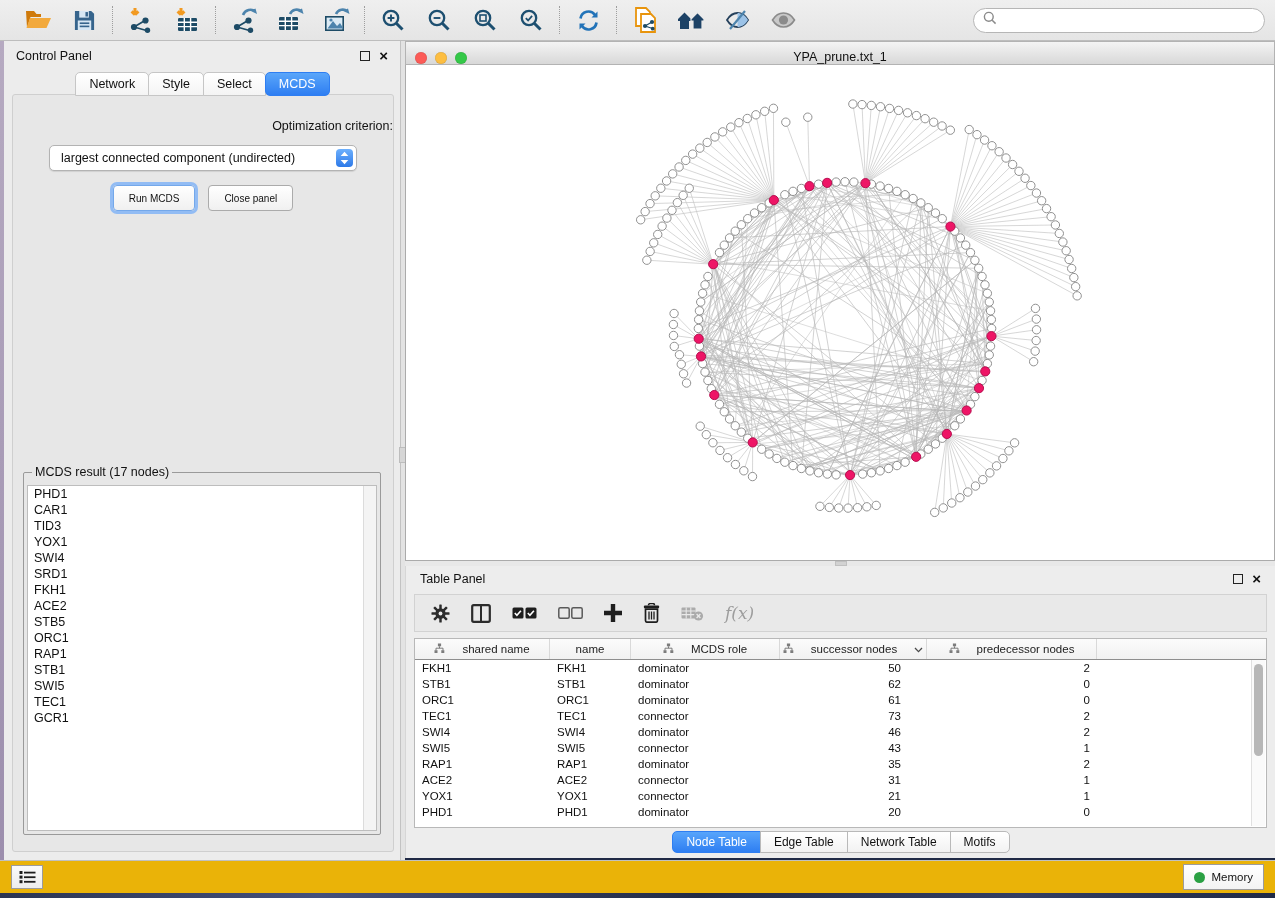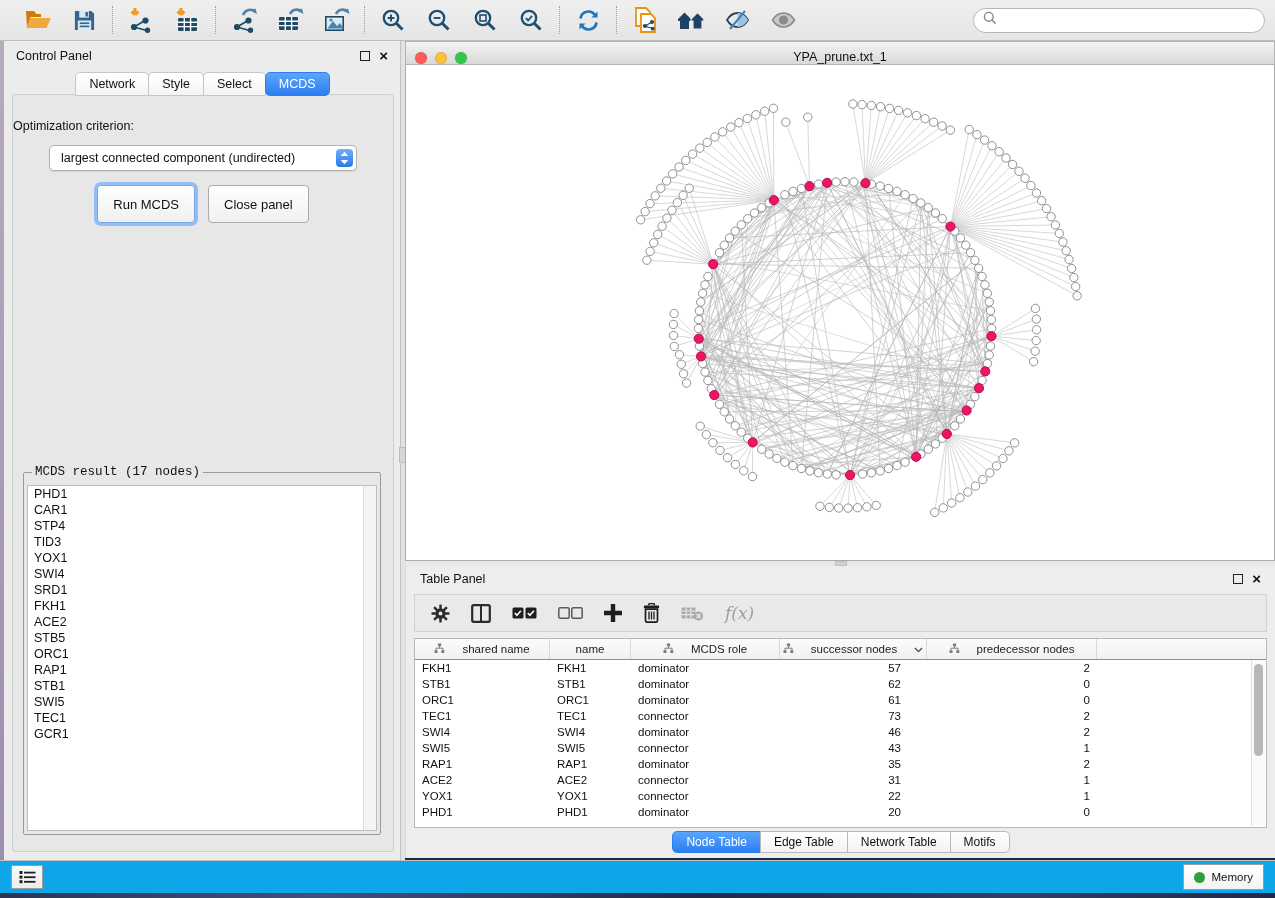--- a/index.html
+++ b/index.html
@@ -33,35 +33,35 @@
   .panel-btns{margin-left:auto;display:flex;align-items:center;gap:9px;}
   .float-glyph{width:8px;height:8px;border:1.5px solid #222;display:inline-block;cursor:pointer;}
   .close-glyph{font-weight:900;font-size:15px;line-height:10px;cursor:pointer;color:#111;}
   .ctabs{position:absolute;left:0;top:31px;width:100%;display:flex;justify-content:center;z-index:2;}
   .ctab{background:linear-gradient(#ffffff,#f4f4f4);border:1px solid #c6c6c6;margin-right:-1px;
     padding:4px 13px;font-size:12.5px;border-radius:5px 5px 0 0;cursor:pointer;}
   .ctab.active{background:linear-gradient(#5aa6fa,#2e7ef2);color:#fff;border-color:#2e7ef2;
     border-radius:5px;position:relative;z-index:3;}
   .cp-content{position:absolute;left:8px;right:6px;top:53px;bottom:8px;background:#e7e7e7;
     border:1px solid #cfcfcf;border-radius:3px;}
-  .opt-label{text-align:left;font-size:12.5px;margin-top:24px;}
+  .opt-label{text-align:right;font-size:12.5px;margin-top:24px;}
   .mcds-select{position:relative;margin:12px 36px 0 36px;height:24px;border:1px solid #b3b3b3;
     border-radius:5px;background:#fff;display:flex;align-items:center;font-size:12.5px;
     padding-left:11px;box-shadow:0 1px 1px rgba(0,0,0,.10);cursor:pointer;}
   .stepper{position:absolute;right:3px;top:3px;width:17px;height:18px;border-radius:4px;
     background:linear-gradient(#6db0fd,#2d79e8);display:flex;flex-direction:column;
     align-items:center;justify-content:center;gap:2px;}
   .btn-row{display:flex;justify-content:center;gap:13px;margin-top:14px;}
-  .btn{height:38px;border:1px solid #ababab;border-radius:4px;background:linear-gradient(#ffffff,#f0f0f0);
-    font-size:13px;padding:0 15px;display:inline-flex;align-items:center;cursor:pointer;
+  .btn{height:26px;border:1px solid #ababab;border-radius:4px;background:linear-gradient(#ffffff,#f0f0f0);
+    font-size:10px;padding:0 15px;display:inline-flex;align-items:center;cursor:pointer;
     font-family:"Liberation Sans",sans-serif;color:#111;}
   .btn.focus-ring{box-shadow:0 0 0 3px rgba(100,165,250,.65);border-color:#74a8ea;}
   .mcds-fieldset{position:absolute;left:10px;right:12px;top:370px;bottom:16px;
     border:1px solid #9a9a9a;border-radius:2px;margin:0;padding:2px;background:transparent;}
-  .mcds-fieldset legend{font-size:12.5px;padding:0 3px;margin-left:6px;font-family:Liberation Mono, monospace;}
+  .mcds-fieldset legend{font-size:12.5px;padding:0 3px;margin-left:6px;}
   .mcds-list{position:absolute;left:3px;right:3px;top:6px;bottom:3px;background:#fff;
     border:1px solid #bdbdbd;overflow:hidden;}
   .mcds-item{font-size:12.5px;line-height:16px;padding-left:6px;cursor:default;}
   .mcds-scroll{position:absolute;right:0;top:0;bottom:0;width:12px;background:#f4f4f4;border-left:1px solid #dcdcdc;}
 
   
   .vsplit{position:absolute;left:401px;top:41px;width:4px;height:819px;background:#e3e3e3;cursor:col-resize;}
   .vsplit .handle{position:absolute;left:-2px;top:406px;width:8px;height:14px;background:#d6d6d6;border:1px solid #bdbdbd;}
   .hsplit{position:absolute;left:405px;top:561px;width:870px;height:5px;background:#e8e8e8;cursor:row-resize;}
   .hsplit .handle{position:absolute;left:430px;top:0;width:12px;height:5px;background:#d2d2d2;border:1px solid #c0c0c0;box-sizing:border-box;}
@@ -98,21 +98,21 @@
   .tscroll .thumb{position:absolute;left:2px;top:4px;width:9px;height:92px;border-radius:5px;background:#b7b7b7;}
   .ttabs{position:absolute;left:0;right:0;bottom:5px;display:flex;justify-content:center;}
   .ttab{border:1px solid #b9b9b9;margin-right:-1px;background:linear-gradient(#ffffff,#f2f2f2);
     font-size:12px;padding:3px 13px;cursor:pointer;}
   .ttab:first-child{border-radius:5px 0 0 5px;}
   .ttab:last-child{border-radius:0 5px 5px 0;}
   .ttab.active{background:linear-gradient(#58a5fb,#2e7ef2);color:#fff;border-color:#2e7ef2;}
 
   
   .statusbar{position:absolute;left:0;top:860px;width:1275px;height:33px;box-sizing:border-box;
-    background:#0ea5e9;border-top:1px solid #c0c0c0;display:flex;align-items:center;padding:0 11px;}
+    background:#eab308;border-top:1px solid #c0c0c0;display:flex;align-items:center;padding:0 11px;}
   .task-btn{width:30px;height:22px;border:1px solid #9c9c9c;background:linear-gradient(#fafafa,#ededed);
     display:flex;align-items:center;justify-content:center;cursor:pointer;}
   .memory-btn{margin-left:auto;height:24px;border:1px solid #9c9c9c;background:linear-gradient(#ffffff,#f3f3f3);
     display:flex;align-items:center;gap:6px;padding:0 10px;font-size:11.5px;cursor:pointer;}
   .mem-dot{width:11px;height:11px;border-radius:50%;background:#2aa043;}
 </style>
 </head>
 <body>
 
 <div class="toolbar">
@@ -301,21 +301,20 @@
     <div class="btn-row">
       <button class="btn focus-ring">Run MCDS</button>
       <button class="btn">Close panel</button>
     </div>
     <fieldset class="mcds-fieldset">
       <legend>MCDS result (17 nodes)</legend>
       <div class="mcds-list">
         <div>
             <div class="mcds-item">PHD1</div>
             <div class="mcds-item">CAR1</div>
-            <div class="mcds-item">STP4</div>
             <div class="mcds-item">TID3</div>
             <div class="mcds-item">YOX1</div>
             <div class="mcds-item">SWI4</div>
             <div class="mcds-item">SRD1</div>
             <div class="mcds-item">FKH1</div>
             <div class="mcds-item">ACE2</div>
             <div class="mcds-item">STB5</div>
             <div class="mcds-item">ORC1</div>
             <div class="mcds-item">RAP1</div>
             <div class="mcds-item">STB1</div>
@@ -1075,21 +1074,21 @@
             </svg></span>
           <span>predecessor nodes</span>
         </div>
         <div class="th" style="flex: 1 1 0%; border-right: none;"></div>
       </div>
     <div id="tbody">
         <div class="trow">
           <div class="td" style="width: 135px; box-sizing: border-box;">FKH1</div>
           <div class="td" style="width: 81px; box-sizing: border-box;">FKH1</div>
           <div class="td" style="width: 149px; box-sizing: border-box;">dominator</div>
-          <div class="td num" style="width: 147px; box-sizing: border-box; padding-right: 26px;">57</div>
+          <div class="td num" style="width: 147px; box-sizing: border-box; padding-right: 26px;">50</div>
           <div class="td num" style="width: 170px; box-sizing: border-box;">2</div>
         </div>
         <div class="trow">
           <div class="td" style="width: 135px; box-sizing: border-box;">STB1</div>
           <div class="td" style="width: 81px; box-sizing: border-box;">STB1</div>
           <div class="td" style="width: 149px; box-sizing: border-box;">dominator</div>
           <div class="td num" style="width: 147px; box-sizing: border-box; padding-right: 26px;">62</div>
           <div class="td num" style="width: 170px; box-sizing: border-box;">0</div>
         </div>
         <div class="trow">
@@ -1131,21 +1130,21 @@
           <div class="td" style="width: 135px; box-sizing: border-box;">ACE2</div>
           <div class="td" style="width: 81px; box-sizing: border-box;">ACE2</div>
           <div class="td" style="width: 149px; box-sizing: border-box;">connector</div>
           <div class="td num" style="width: 147px; box-sizing: border-box; padding-right: 26px;">31</div>
           <div class="td num" style="width: 170px; box-sizing: border-box;">1</div>
         </div>
         <div class="trow">
           <div class="td" style="width: 135px; box-sizing: border-box;">YOX1</div>
           <div class="td" style="width: 81px; box-sizing: border-box;">YOX1</div>
           <div class="td" style="width: 149px; box-sizing: border-box;">connector</div>
-          <div class="td num" style="width: 147px; box-sizing: border-box; padding-right: 26px;">22</div>
+          <div class="td num" style="width: 147px; box-sizing: border-box; padding-right: 26px;">21</div>
           <div class="td num" style="width: 170px; box-sizing: border-box;">1</div>
         </div>
         <div class="trow">
           <div class="td" style="width: 135px; box-sizing: border-box;">PHD1</div>
           <div class="td" style="width: 81px; box-sizing: border-box;">PHD1</div>
           <div class="td" style="width: 149px; box-sizing: border-box;">dominator</div>
           <div class="td num" style="width: 147px; box-sizing: border-box; padding-right: 26px;">20</div>
           <div class="td num" style="width: 170px; box-sizing: border-box;">0</div>
         </div>
       </div>

